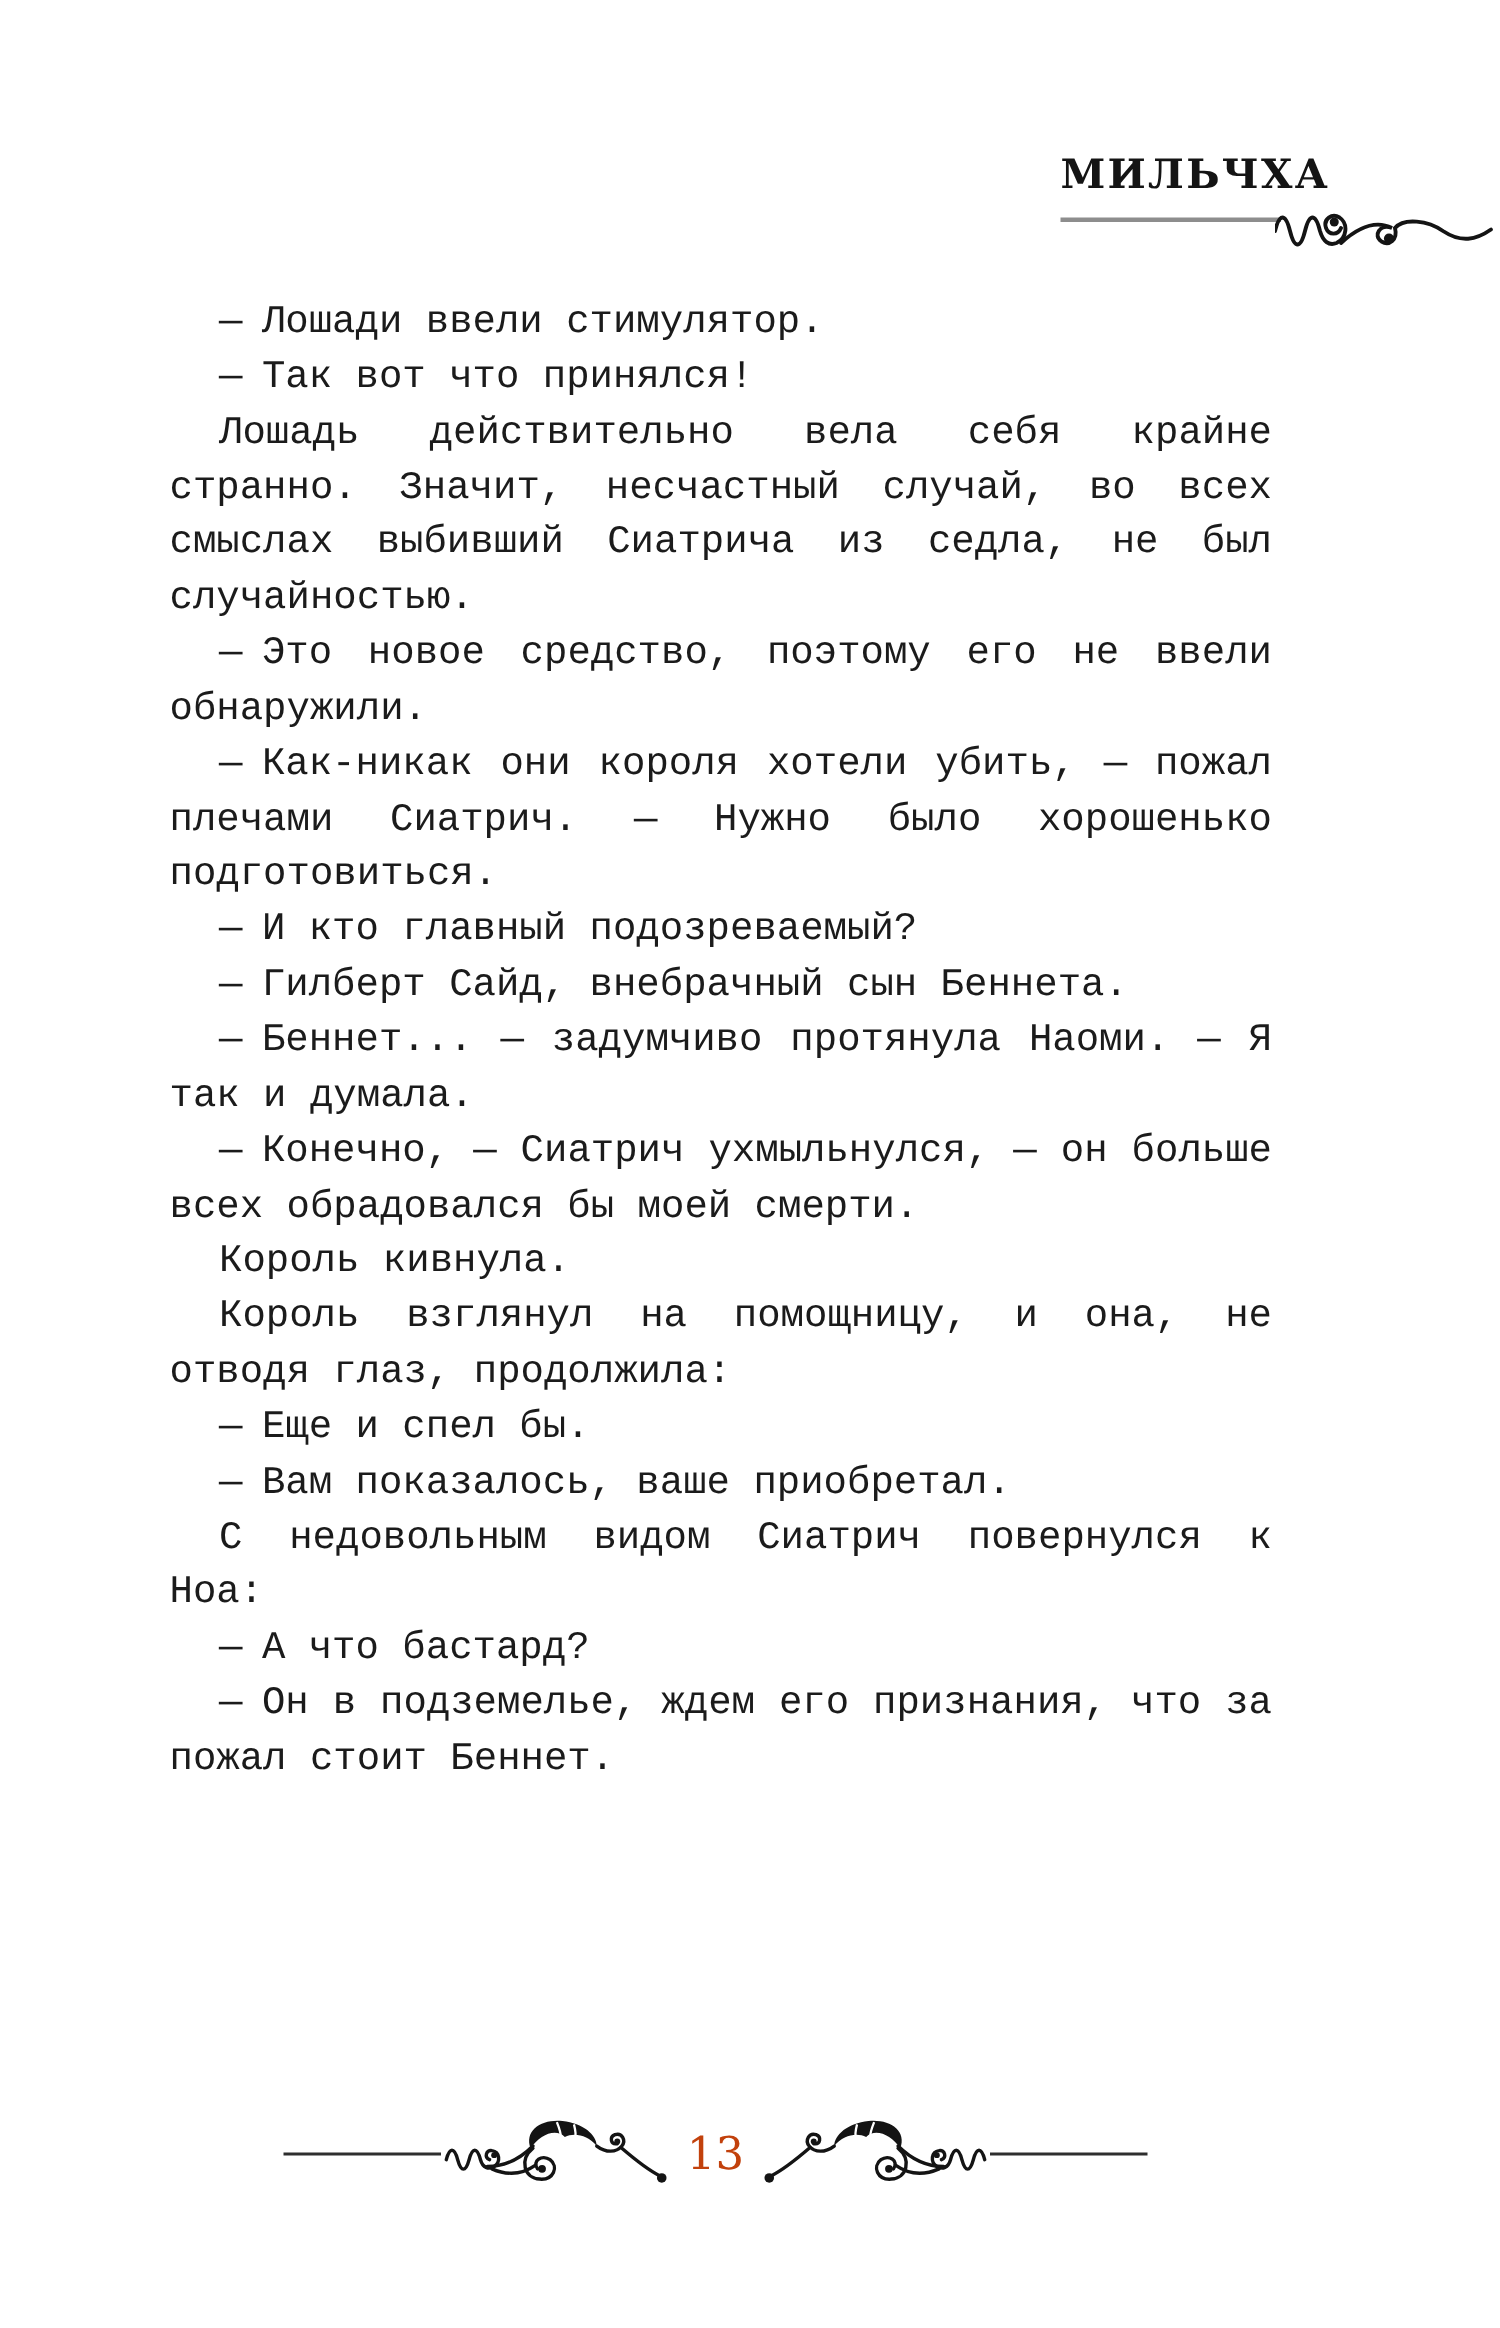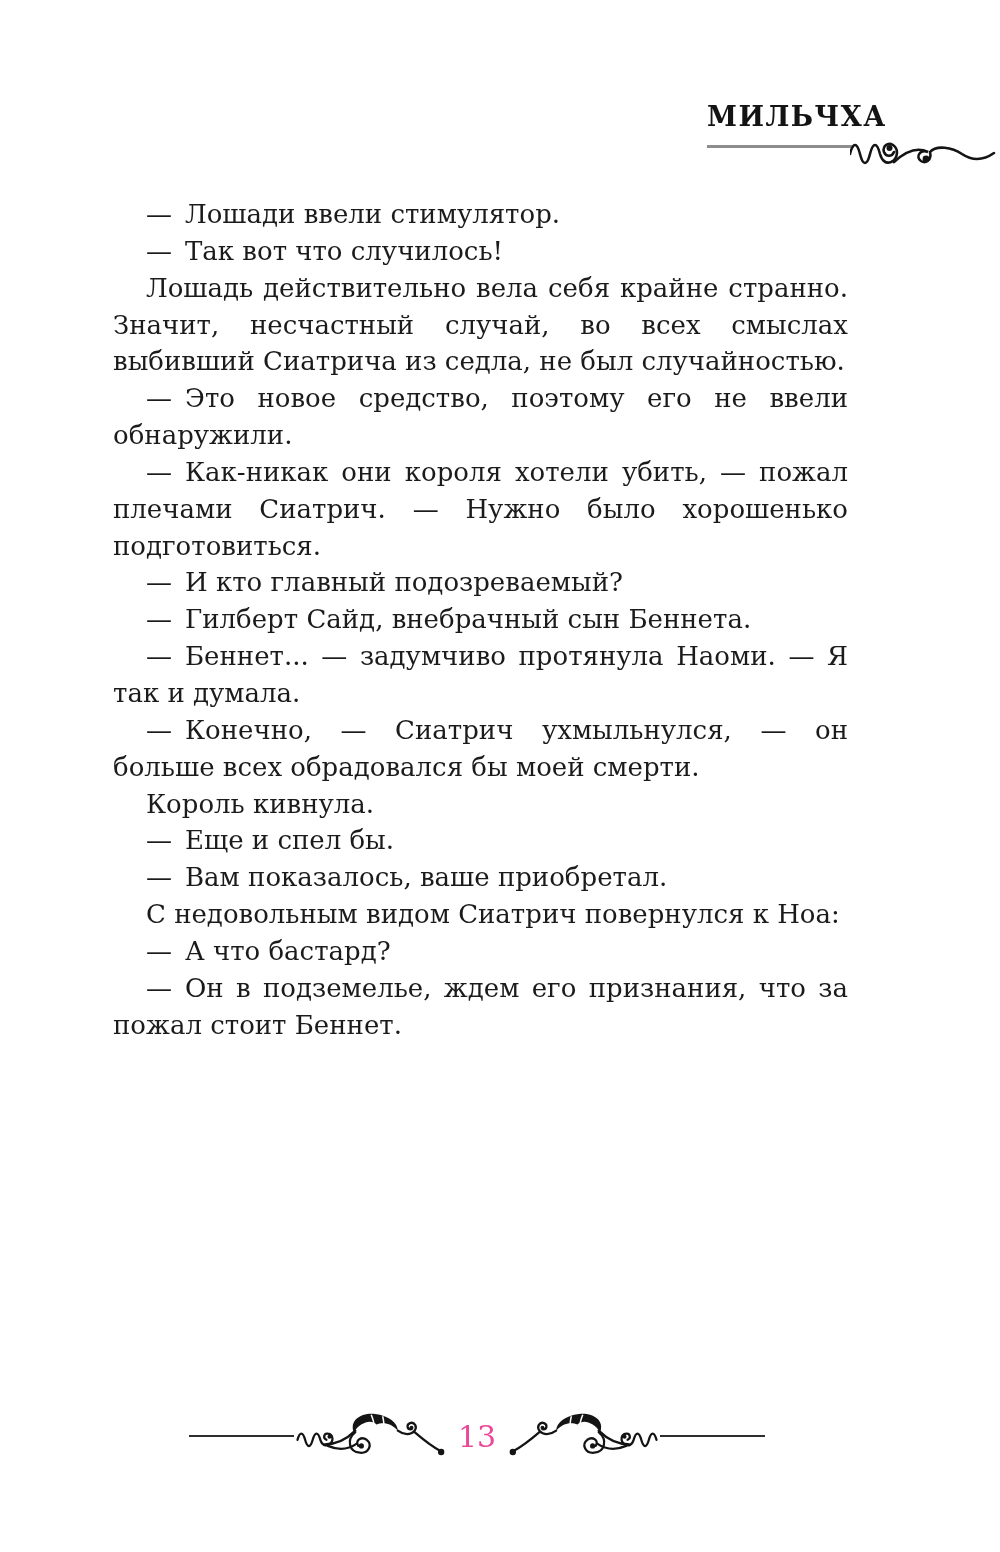--- a/index.html
+++ b/index.html
@@ -54,20 +54,21 @@
     width: 735px;
     font-size: 26px;
     line-height: 36.85px;
     text-align: justify;
     color: #1b1b1b;
   }
   .body-text p {
     margin: 0;
     padding: 0;
     text-indent: 33px;
+    font-family: Liberation Mono, monospace;
   }
 
   
   .footer-divider {
     position: absolute;
     top: 1407px;
     left: 197px;
     width: 560px;
     height: 58px;
     display: flex;
@@ -85,21 +86,21 @@
     width: 152px;
     height: 54px;
     margin: 0 2px;
   }
   .footer-flourish.mirrored {
     transform: scaleX(-1);
   }
   .page-number {
     flex: none;
     font-size: 30px;
-    color: #ec4899;
+    color: #c2410c;
     margin: 0 8px;
     line-height: 1;
     padding-top: 2px;
   }
 </style>
 </head>
 <body>
 
 <div class="page">
 
@@ -111,29 +112,30 @@
       <path d="M44 44 C56 33 68 29 78 34 c-8 -3 -13 5 -7 9 c5 3 11 -1 9 -9 C86 27 102 29 112 36 C124 44 134 42 144 35"></path>
     </g>
     <g fill="#141414" stroke="none">
       <circle cx="39.5" cy="30" r="3"></circle>
       <circle cx="76" cy="41" r="3.4"></circle>
     </g>
   </svg>
 
   <div class="body-text">
     <p>— Лошади ввели стимулятор.</p>
-    <p>— Так вот что случилось!</p>
+    <p>— Так вот что принялся!</p>
     <p>Лошадь действительно вела себя крайне странно. Зна­чит, несчастный случай, во всех смыслах выбивший Сиа­трича из седла, не был случайностью.</p>
     <p>— Это новое средство, поэтому его не ввели обнару­жили.</p>
     <p>— Как-никак они короля хотели убить, — пожал пле­чами Сиатрич. — Нужно было хорошенько подгото­виться.</p>
     <p>— И кто главный подозреваемый?</p>
     <p>— Гилберт Сайд, внебрачный сын Беннета.</p>
     <p>— Беннет... — задумчиво протянула Наоми. — Я так и думала.</p>
     <p>— Конечно, — Сиатрич ухмыльнулся, — он больше всех обрадовался бы моей смерти.</p>
     <p>Король кивнула.</p>
+    <p>Король взглянул на помощницу, и она, не отводя глаз, продолжила:</p>
     <p>— Еще и спел бы.</p>
     <p>— Вам показалось, ваше приобретал.</p>
     <p>С недовольным видом Сиатрич повернулся к Ноа:</p>
     <p>— А что бастард?</p>
     <p>— Он в подземелье, ждем его признания, что за пожал стоит Беннет.</p>
   </div>
 
   <div class="footer-divider">
     <span class="footer-rule"></span>
 

